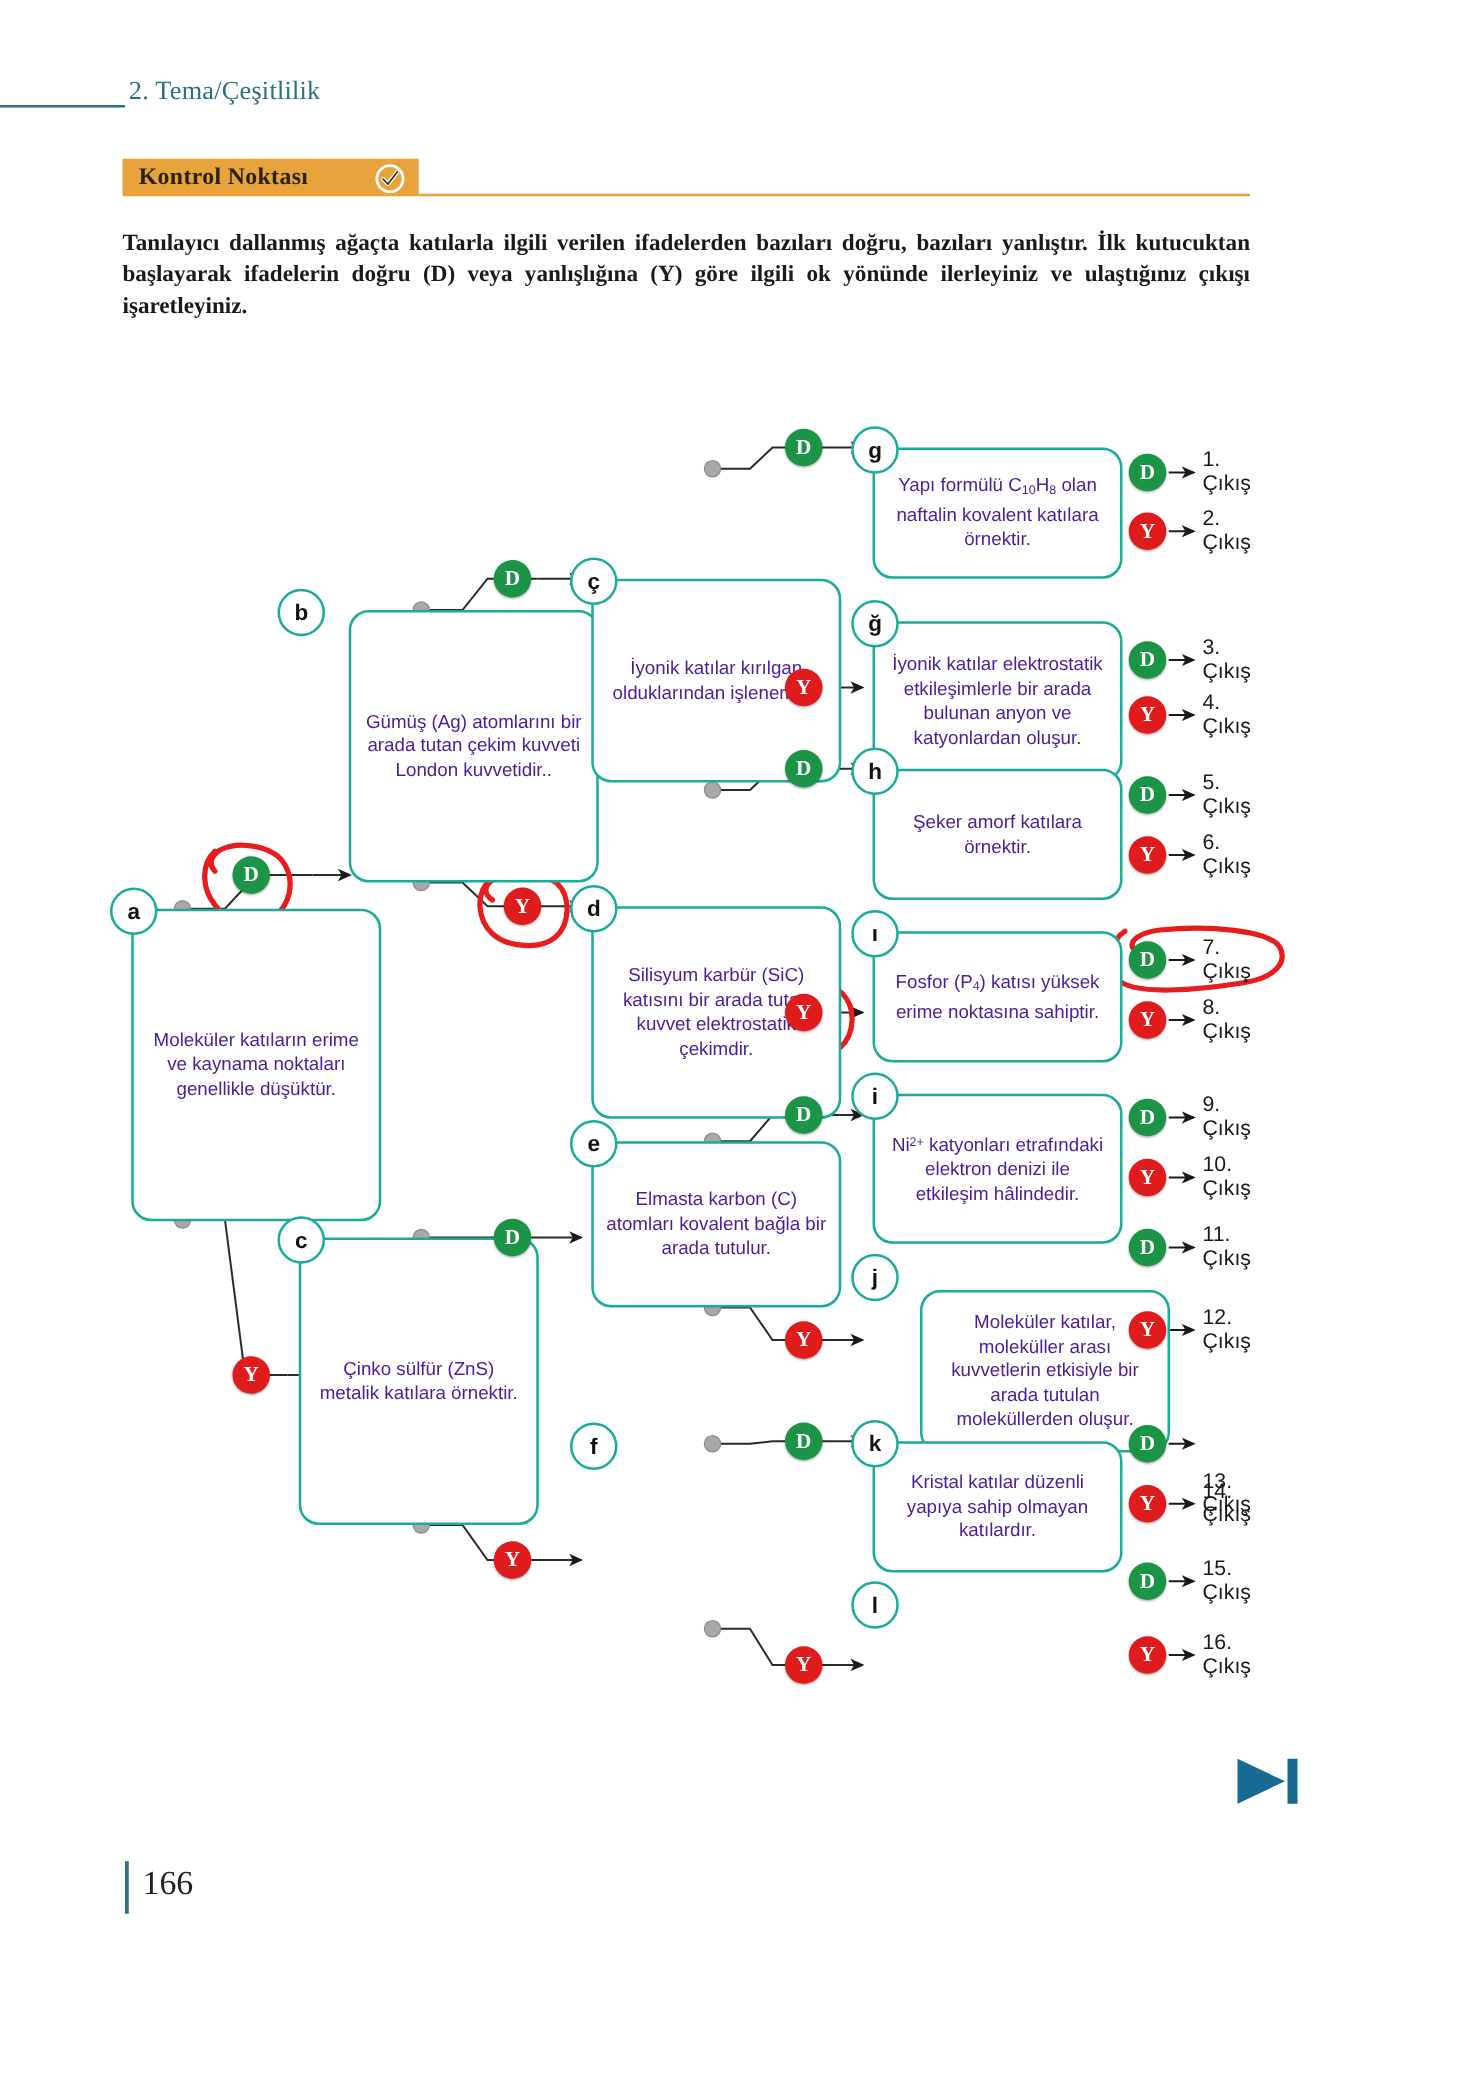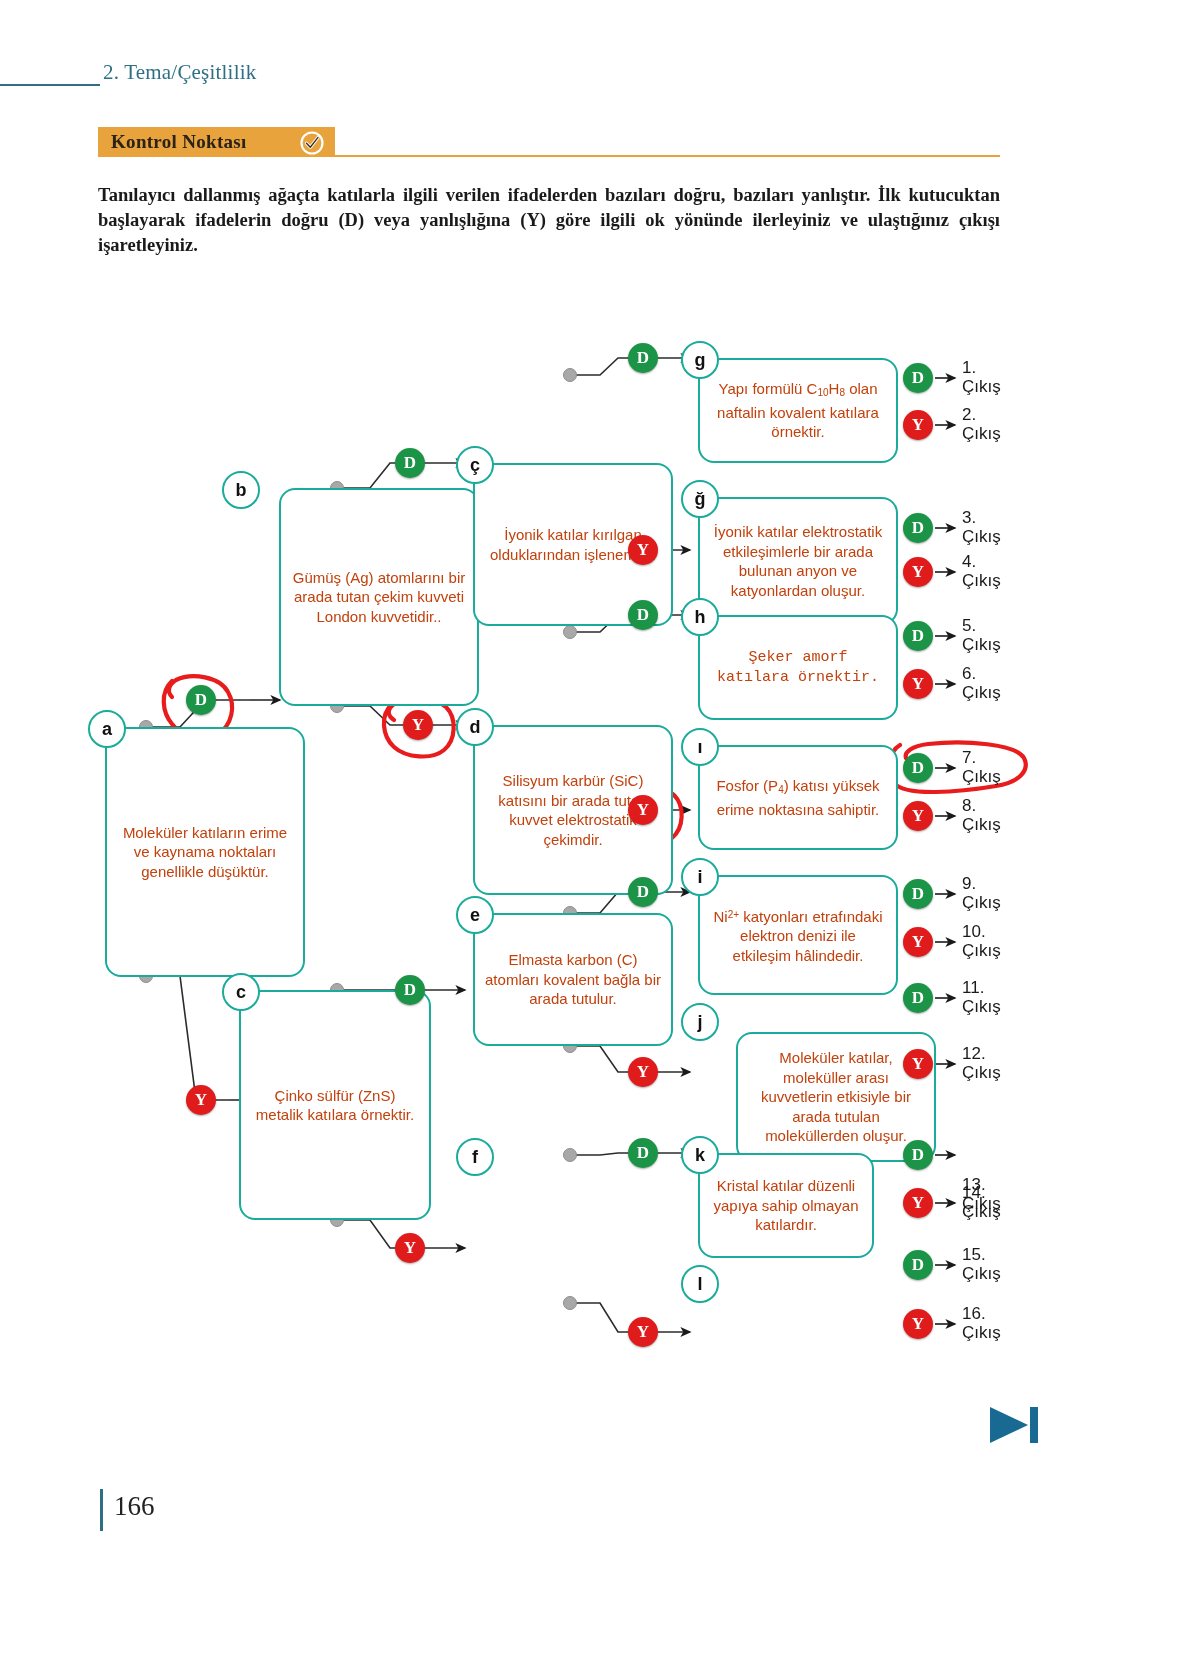--- a/index.html
+++ b/index.html
@@ -22,21 +22,21 @@
     line-height:25px;color:#1a1a1a;text-align:justify;}
   
   .foot-rule{position:absolute;left:100px;top:1489px;width:3px;height:42px;background:#2f6f84;}
   .page-no{position:absolute;left:114px;top:1491px;font-family:"Liberation Serif",serif;
     font-size:27px;color:#222;}
   .nav-next{position:absolute;left:988px;top:1404px;width:52px;height:42px;}
   
   #diagram{position:absolute;left:0;top:300px;width:1187px;height:1100px;}
   .node{position:absolute;box-sizing:border-box;border:2.5px solid #1aab9b;border-radius:16px;
     background:#fff;display:flex;align-items:center;justify-content:center;}
-  .node-txt{font-size:15px;line-height:19.5px;color:#c2410c;text-align:center;padding:4px 10px;}
+  .node-txt{font-size:15px;line-height:19.5px;color:#4c1d95;text-align:center;padding:4px 10px;}
   .node-txt sub{font-size:10px;vertical-align:-2px;}
   .node-txt sup{font-size:10px;vertical-align:4px;}
   .tag{position:absolute;width:34px;height:34px;border:2.5px solid #1aab9b;border-radius:50%;
     background:#fff;display:flex;align-items:center;justify-content:center;
     font-weight:bold;font-size:18px;color:#111;z-index:6;}
   .ans{position:absolute;width:30px;height:30px;border-radius:50%;
     display:flex;align-items:center;justify-content:center;
     font-family:"Liberation Serif",serif;font-weight:bold;font-size:17px;color:#fff;z-index:7;
     box-shadow:0 1px 2px rgba(0,0,0,.35);}
   .ans.d{background:#1b9447;}
@@ -209,21 +209,21 @@
   </div>
   <div class="ans d" style="left:628px;top:43px;">D</div>
 
   <div class="tag" style="left:681px;top:180px;">ğ</div>
   <div class="node" style="left:698px;top:197px;width:200px;height:128px;">
     <div class="node-txt">İyonik katılar elektrostatik etkileşimlerle bir arada bulunan anyon ve katyonlardan oluşur.</div>
   </div>
   <div class="ans y" style="left:628px;top:235px;">Y</div>
 
   <div class="tag" style="left:681px;top:298px;">h</div>
-  <div class="node" style="left:698px;top:315px;width:200px;height:105px;font-family:Liberation Mono, monospace;">
+  <div class="node" style="left:698px;top:315px;width:200px;height:105px;">
     <div class="node-txt">Şeker amorf katılara örnektir.</div>
   </div>
   <div class="ans d" style="left:628px;top:300px;">D</div>
 
   <div class="tag" style="left:681px;top:428px;">ı</div>
   <div class="node" style="left:698px;top:445px;width:200px;height:105px;">
     <div class="node-txt">Fosfor (P<sub>4</sub>) katısı yüksek erime noktasına sahiptir.</div>
   </div>
   <div class="ans y" style="left:628px;top:495px;">Y</div>
 
@@ -233,21 +233,21 @@
   </div>
   <div class="ans d" style="left:628px;top:577px;">D</div>
 
   <div class="tag" style="left:681px;top:703px;">j</div>
   <div class="node" style="left:736px;top:720px;width:200px;height:130px;margin-top:12px;">
     <div class="node-txt">Moleküler katılar, moleküller arası kuvvetlerin etkisiyle bir arada tutulan moleküllerden oluşur.</div>
   </div>
   <div class="ans y" style="left:628px;top:757px;">Y</div>
 
   <div class="tag" style="left:681px;top:836px;">k</div>
-  <div class="node" style="left:698px;top:853px;width:176px;height:105px;">
+  <div class="node" style="left:698px;top:853px;width:200px;height:105px;">
     <div class="node-txt">Kristal katılar düzenli yapıya sahip olmayan katılardır.</div>
   </div>
   <div class="ans d" style="left:628px;top:838px;">D</div>
 
   <div class="tag" style="left:681px;top:965px;">l</div>
   <div class="ans y" style="left:628px;top:1017px;">Y</div>
 
   <div class="ans d" style="left:903px;top:63px;">D</div>
   <div class="exit" style="left:962px;top:58px;">
     <span>1.</span><br>

